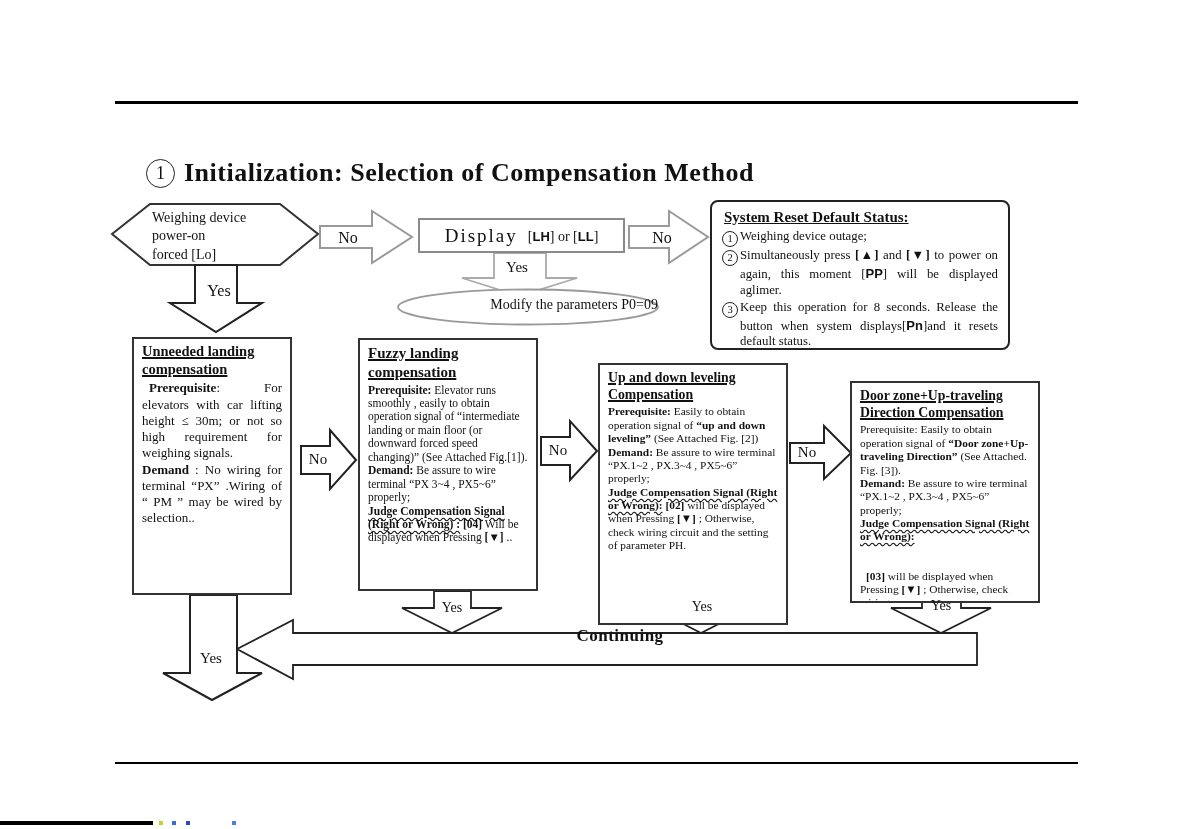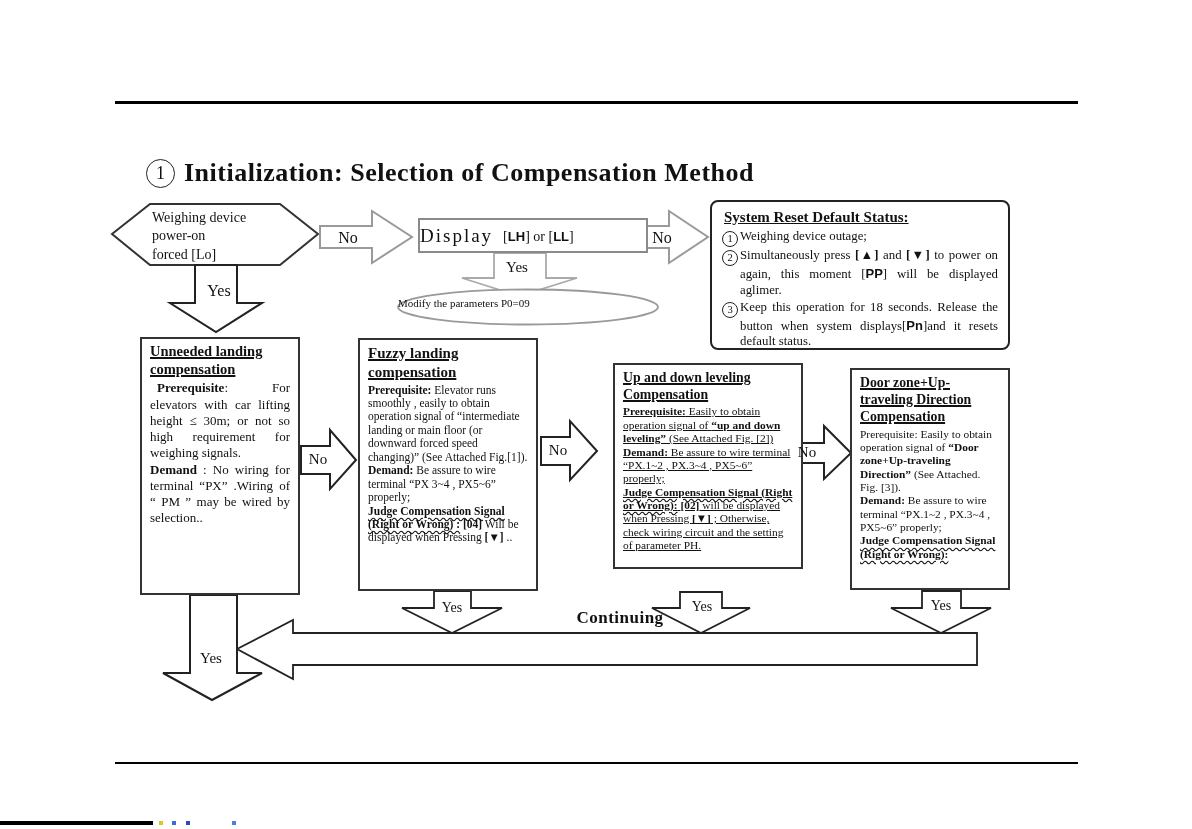--- a/index.html
+++ b/index.html
@@ -6,45 +6,45 @@
   #page{position:relative;width:1192px;height:829px;background:#fff;overflow:hidden;
         font-family:"Liberation Serif","DejaVu Serif","DejaVu Sans",serif;color:#111;}
   #shapes{position:absolute;left:0;top:0;width:1192px;height:829px;}
   .rule{position:absolute;background:#000;}
   .lbl{position:absolute;transform:translate(-50%,-50%);white-space:nowrap;color:#111;}
   .title-row{position:absolute;left:146px;top:158px;display:flex;align-items:center;gap:9px;}
   .circ-big{display:inline-block;width:27px;height:27px;border:1.6px solid #222;border-radius:50%;
             text-align:center;line-height:27px;font-size:18px;font-weight:normal;}
   .title-txt{font-size:26px;font-weight:bold;letter-spacing:0.5px;}
   .hex-text{position:absolute;left:152px;top:209px;width:150px;font-size:14px;line-height:1.32;}
-  .display-box{position:absolute;left:418px;top:218px;width:230px;height:35px;box-sizing:border-box;
-               border:2px solid #8a8a8a;display:flex;align-items:center;background:#fff;}
+  .display-box{position:absolute;left:418px;top:218px;width:207px;height:35px;box-sizing:border-box;
+               border:2px solid #8a8a8a;display:flex;align-items:center;justify-content:center;background:#fff;}
   .disp-label{font-size:19px;letter-spacing:2px;margin-right:10px;}
   .code{font-family:"Liberation Sans","DejaVu Sans",sans-serif;font-weight:bold;font-size:13px;}
   .brk{font-size:14px;}
   .reset-box{position:absolute;left:710px;top:200px;width:300px;height:150px;box-sizing:border-box;
              border:2px solid #222;border-radius:8px;background:#fff;padding:6px 10px 4px 10px;font-size:12.8px;line-height:1.22;}
   .reset-title{font-size:15px;font-weight:bold;text-decoration:underline;margin:0 0 3px 2px;}
   .reset-item{margin:1px 0;padding-left:18px;text-indent:-18px;text-align:justify;}
   .circ-sm{display:inline-block;width:14px;height:14px;border:1px solid #222;border-radius:50%;
            text-align:center;line-height:13.5px;font-size:10.5px;text-indent:0;margin-right:2px;vertical-align:-2px;}
   .fbox{position:absolute;box-sizing:border-box;border:2px solid #333;background:#fff;padding:4px 8px;}
   .fbox p{margin:0;}
   .btitle{font-weight:bold;text-decoration:underline;text-decoration-thickness:1.5px;line-height:1.22;margin-bottom:2px !important;}
   .wavy{text-decoration:underline;text-decoration-style:wavy;text-underline-offset:2px;}
-  #box1{left:140px;top:337px;width:160px;height:258px;font-size:13px;line-height:1.25;}
+  #box1{left:132px;top:337px;width:160px;height:258px;font-size:13px;line-height:1.25;}
   #box1 .btitle{font-size:14.5px;}
   #box1 p.body{text-align:justify;}
   #box2{left:358px;top:338px;width:180px;height:253px;font-size:11.5px;line-height:1.17;}
   #box2 .btitle{font-size:15px;line-height:1.25;}
-  #box3{left:613px;top:363px;width:190px;height:206px;font-size:11.4px;line-height:1.17;text-decoration:underline;}
+  #box3{left:598px;top:363px;width:190px;height:262px;font-size:11.4px;line-height:1.17;}
   #box3 .btitle{font-size:13.8px;line-height:1.25;}
-  #box4{left:850px;top:368px;width:160px;height:222px;font-size:11.4px;line-height:1.17;overflow:hidden;}
+  #box4{left:850px;top:381px;width:190px;height:222px;font-size:11.4px;line-height:1.17;overflow:hidden;}
   #box4 .btitle{font-size:13.8px;line-height:1.25;}
-  .ellipse-text{position:absolute;left:398px;top:297px;width:260px;text-align:left;font-size:11px;}
+  .ellipse-text{position:absolute;left:398px;top:297px;width:260px;text-align:right;font-size:14px;}
   .speck{position:absolute;width:4px;height:4px;}
 </style>
 </head>
 <body>
 
 <div id="page">
 
   <div class="rule" style="left:115px;top:101px;width:963px;height:3px;"></div>
   <div class="rule" style="left:115px;top:762px;width:963px;height:2px;"></div>
   <div class="rule" style="left:0;top:821px;width:153px;height:4px;"></div>
@@ -93,21 +93,21 @@
 
   <div class="display-box">
     <span class="disp-label">Display</span>
     <span><span class="brk">[</span><span class="code">LH</span><span class="brk">] or [</span><span class="code">LL</span><span class="brk">]</span></span>
   </div>
 
   <div class="reset-box">
     <div class="reset-title">System Reset Default Status:</div>
     <div class="reset-item"><span class="circ-sm">1</span><span>Weighing device outage;</span></div>
     <div class="reset-item"><span class="circ-sm">2</span><span>Simultaneously press </span><b>[▲]</b><span> and </span><b>[▼]</b><span> to power on again, this moment [</span><b class="code">PP</b><span>] will be displayed aglimer.</span></div>
-    <div class="reset-item"><span class="circ-sm">3</span><span>Keep this operation for 18 seconds. Release the button when system displays[</span><b class="code">Pn</b><span>]and it resets default status.</span></div>
+    <div class="reset-item"><span class="circ-sm">3</span><span>Keep this operation for 8 seconds. Release the button when system displays[</span><b class="code">Pn</b><span>]and it resets default status.</span></div>
   </div>
 
   <div class="ellipse-text">Modify the parameters P0=09</div>
 
   <div class="fbox" id="box1">
     <p class="btitle">Unneeded landing compensation</p>
     <p class="body" style="text-indent:7px;"><b>Prerequisite</b><span>: For elevators with car lifting height ≤ 30m; or not so high requirement for weighing signals.</span></p>
     <p class="body"><b>Demand</b><span> :  No wiring for terminal “PX” .Wiring of “ PM ” may be wired by selection..</span></p>
   </div>
 
@@ -136,16 +136,16 @@
   <div class="lbl" style="left:348px;top:238px;font-size:16px;">No</div>
   <div class="lbl" style="left:662px;top:238px;font-size:16px;">No</div>
   <div class="lbl" style="left:219px;top:291px;font-size:16px;">Yes</div>
   <div class="lbl" style="left:517px;top:267px;font-size:15px;">Yes</div>
   <div class="lbl" style="left:318px;top:459px;font-size:15px;">No</div>
   <div class="lbl" style="left:558px;top:450px;font-size:15px;">No</div>
   <div class="lbl" style="left:807px;top:452px;font-size:15px;">No</div>
   <div class="lbl" style="left:452px;top:608px;font-size:14px;">Yes</div>
   <div class="lbl" style="left:702px;top:607px;font-size:14px;">Yes</div>
   <div class="lbl" style="left:941px;top:606px;font-size:14px;">Yes</div>
-  <div class="lbl" style="left:620px;top:618px;font-size:17px;font-weight:600;letter-spacing:0.5px;">Continuing</div>
+  <div class="lbl" style="left:620px;top:636px;font-size:17px;font-weight:600;letter-spacing:0.5px;">Continuing</div>
   <div class="lbl" style="left:211px;top:658px;font-size:15px;">Yes</div>
 
 </div>
 
 </body></html>

